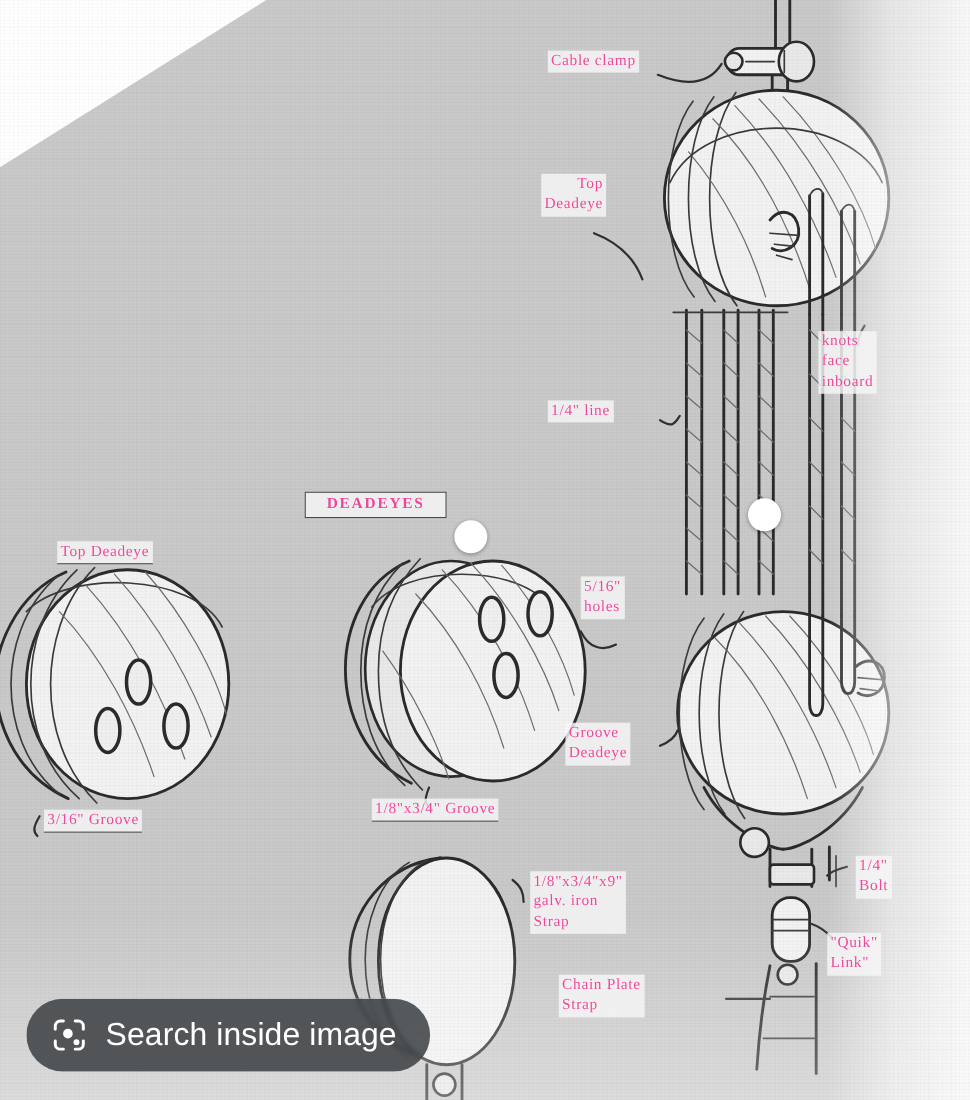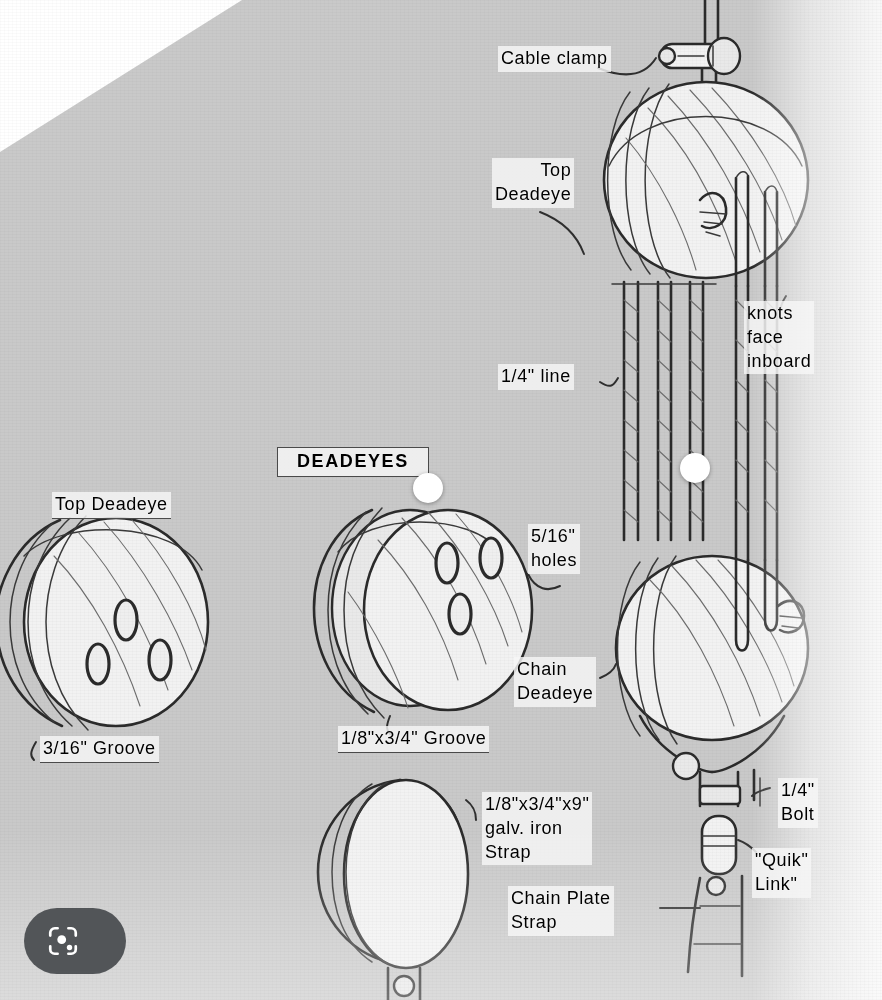--- a/index.html
+++ b/index.html
@@ -45,24 +45,24 @@
   svg.art .ln-t { fill: none; stroke: #3a3a3a; stroke-width: 1.5; stroke-linecap: round; }
   svg.art .ln-f { fill: none; stroke: #6d6d6d; stroke-width: 1.1; stroke-linecap: round; }
   svg.art .body { fill: #f2f2f2; stroke: #2b2b2b; stroke-width: 2.6; }
   svg.art .body2 { fill: #e9e9e9; stroke: #2b2b2b; stroke-width: 2.4; }
   svg.art .hole { fill: #efefef; stroke: #2b2b2b; stroke-width: 3.2; }
   svg.art .lead { fill: none; stroke: #2f2f2f; stroke-width: 2.0; stroke-linecap: round; }
 
   
   .lab {
     position: absolute;
-    font-family: Liberation Sans, sans-serif;
-    font-size: 18px;
+    font-family: Liberation Serif, serif;
+    font-size: 14px;
     letter-spacing: 0.6px;
-    color: #000000;
+    color: #ec4899;
     background: rgba(246,246,246,0.82);
     padding: 1px 3px;
     line-height: 1.32;
     white-space: pre;
     text-shadow: 0 0 1px rgba(255,255,255,0.9);
     filter: blur(0.35px);
   }
   .lab.box { border: 1.6px solid #4a4a4a; padding: 2px 19px; font-weight: bold; letter-spacing: 1.6px; }
   .lab.ul { border-bottom: 1.6px solid #4a4a4a; }
 
@@ -348,21 +348,21 @@
 
   <div class="lab ul" style="left:52px; top:492px;">Top Deadeye</div>
 
   <div class="lab ul" style="left:40px; top:736px;">3/16" Groove</div>
 
   <div class="lab ul" style="left:338px; top:726px;">1/8"x3/4" Groove</div>
 
   <div class="lab" style="left:528px; top:524px;">5/16"
 holes</div>
 
-  <div class="lab" style="left:514px; top:657px;">Chain
+  <div class="lab" style="left:514px; top:657px;">Groove
 Deadeye</div>
 
   <div class="lab" style="left:482px; top:792px;">1/8"x3/4"x9"
 galv. iron
 Strap</div>
 
   <div class="lab" style="left:508px; top:886px;">Chain Plate
 Strap</div>
 
   <div class="lab" style="left:778px; top:778px;">1/4"
@@ -376,15 +376,16 @@
 
   <div class="lens-pill">
     <svg class="glyph" viewBox="0 0 24 24">
       <path d="M3 8.2V6.2A3.2 3.2 0 0 1 6.2 3h2" fill="none" stroke="#ffffff" stroke-width="1.9" stroke-linecap="round"></path>
       <path d="M21 8.2V6.2A3.2 3.2 0 0 0 17.8 3h-2" fill="none" stroke="#ffffff" stroke-width="1.9" stroke-linecap="round"></path>
       <path d="M3 15.8v2A3.2 3.2 0 0 0 6.2 21h2" fill="none" stroke="#ffffff" stroke-width="1.9" stroke-linecap="round"></path>
       <path d="M21 15.8v2A3.2 3.2 0 0 1 17.8 21h-2" fill="none" stroke="#ffffff" stroke-width="1.9" stroke-linecap="round"></path>
       <circle cx="11.1" cy="11.1" r="3.1" fill="#ffffff"></circle>
       <circle cx="16.6" cy="16.6" r="1.9" fill="#ffffff"></circle>
     </svg>
+    <span class="txt">Search inside image</span>
   </div>
 
 </div>
 
 </body></html>

